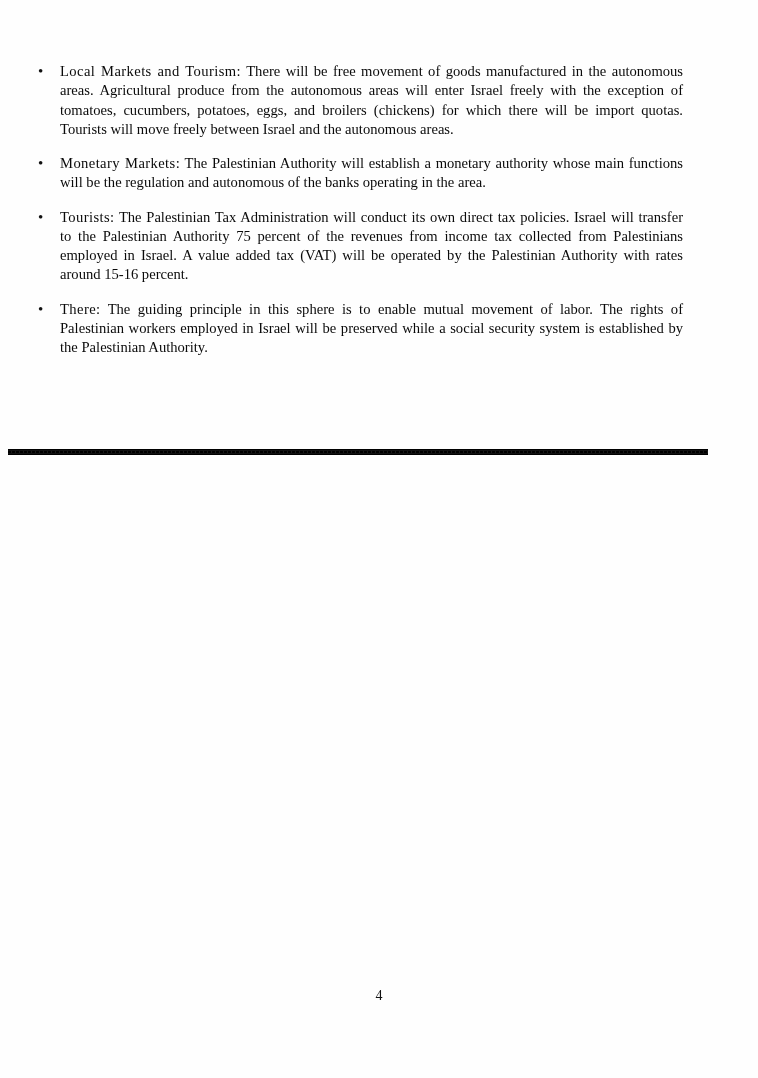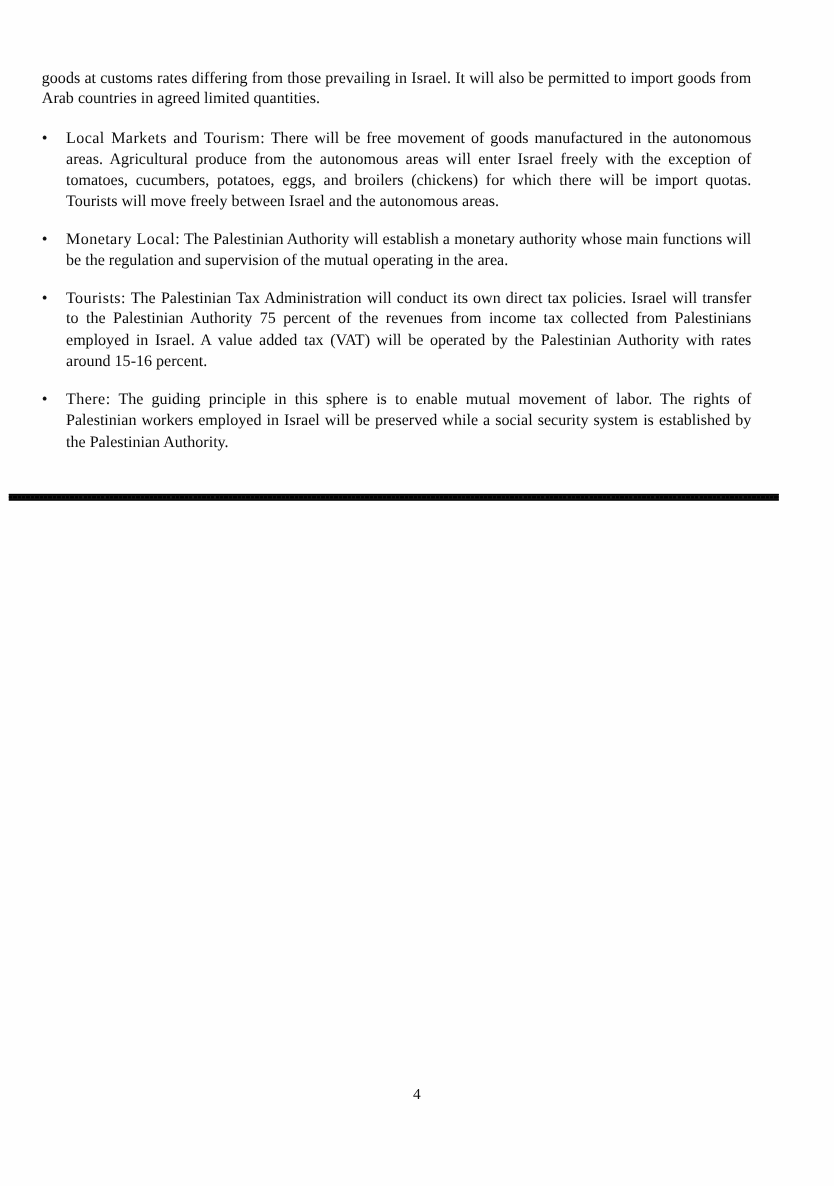--- a/index.html
+++ b/index.html
@@ -100,33 +100,32 @@
     height: 500px;
   }
 </style>
 </head>
 <body>
 
 <div class="page">
 
   <div class="content">
 
-    <p class="para lead-para">goods  at customs  rates  differing  from  those  prevailing  in  Israel.  It  will  also  be permitted to import goods from Arab countries in agreed limited quantities.</p>
 
     <div class="bullet-item">
       <span class="bullet-mark">•</span>
       <div class="bullet-body">
         <span class="term">Local  Markets  and   Tourism:</span><span> There will be free movement of goods manufactured in the autonomous  areas.  Agricultural  produce  from  the  autonomous  areas will enter Israel  freely  with  the   exception of tomatoes, cucumbers, potatoes, eggs, and broilers (chickens)  for  which  there   will  be  import quotas. Tourists will move freely between Israel and the autonomous areas.</span>
       </div>
     </div>
 
     <div class="bullet-item">
       <span class="bullet-mark">•</span>
       <div class="bullet-body">
-        <span class="term">Monetary  Local:</span><span> The Palestinian Authority will establish a monetary authority whose main  functions  will  be  the  regulation  and   supervision  of the mutual operating in the area.</span>
+        <span class="term">Monetary  Markets:</span><span> The Palestinian Authority will establish a monetary authority whose main  functions  will  be  the  regulation  and   autonomous  of the banks operating in the area.</span>
       </div>
     </div>
 
     <div class="bullet-item">
       <span class="bullet-mark">•</span>
       <div class="bullet-body">
         <span class="term">Tourists:</span><span>  The Palestinian Tax Administration will conduct its own direct tax policies. Israel  will  transfer  to  the  Palestinian  Authority  75  percent  of  the  revenues  from income  tax  collected   from Palestinians employed in Israel. A value added tax (VAT) will be operated by the Palestinian Authority with rates around 15-16 percent.</span>
       </div>
     </div>
 

